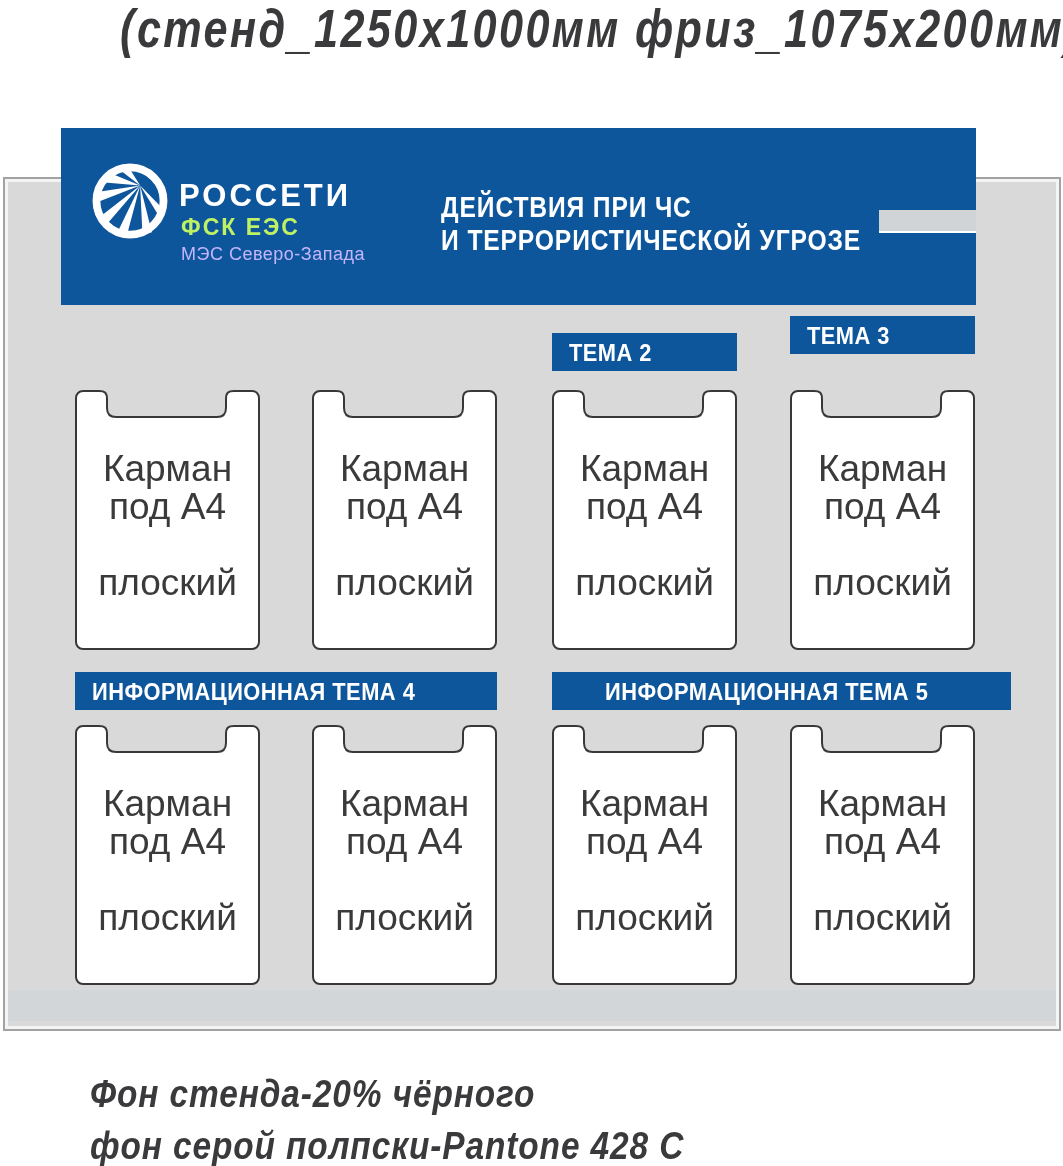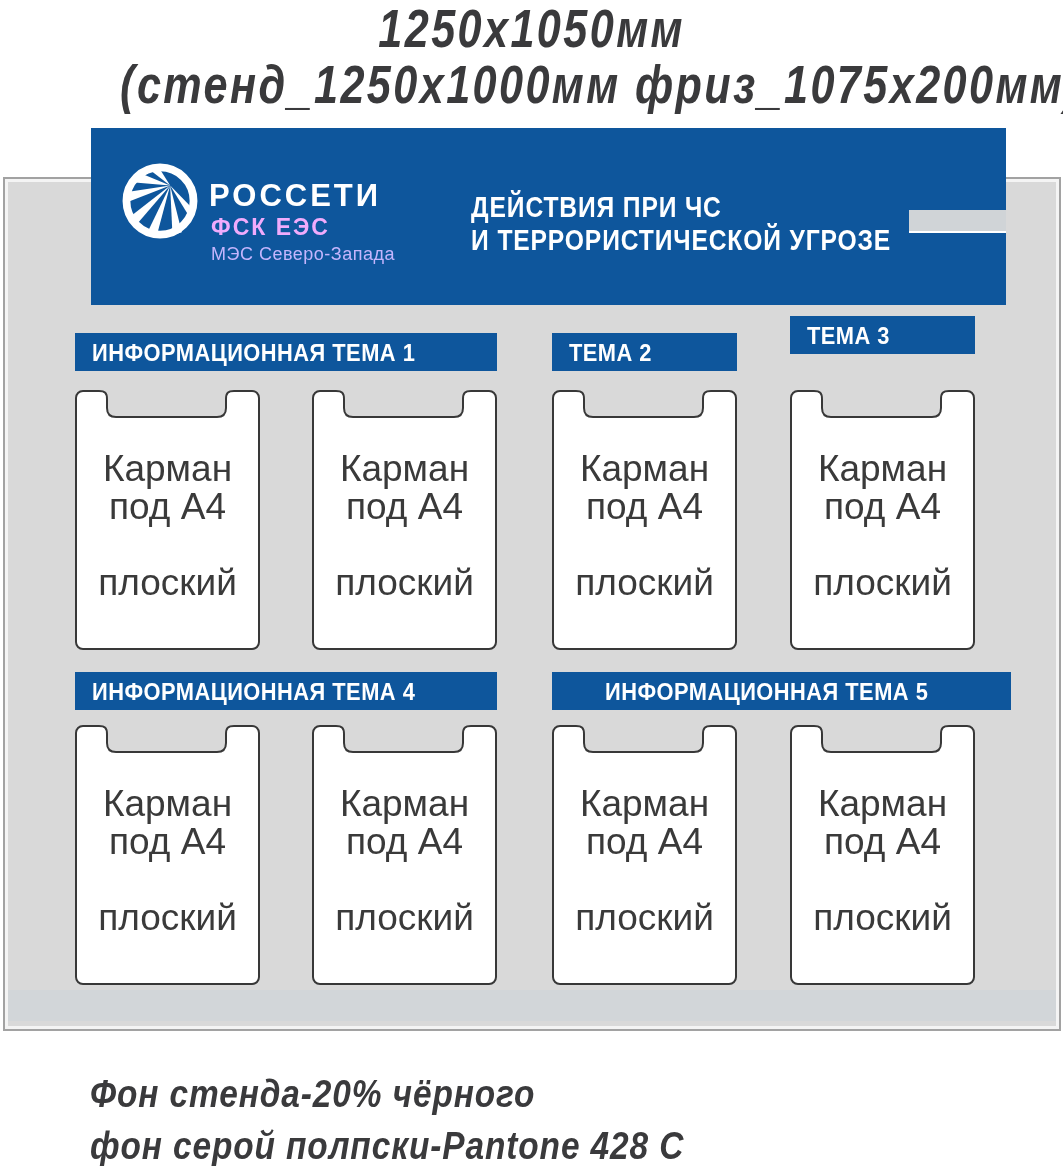--- a/index.html
+++ b/index.html
@@ -11,26 +11,26 @@
   .title-line{width:100%;text-align:center;font-weight:bold;font-style:italic;
               font-size:54px;line-height:56px;letter-spacing:3px;color:#3a3a3c;white-space:nowrap;}
   .title-line>span{display:inline-block;transform:scaleX(0.8);transform-origin:center top;}
 
   
   .stand{position:absolute;left:3px;top:177px;width:1058px;height:854px;background:#d9d9d9;
          box-shadow:inset 0 0 0 2px #a2a2a2, inset 0 0 0 5px #f4f4f4;}
   .stand-strip{position:absolute;left:5px;top:813px;width:1048px;height:31px;background:#d2d6d9;}
 
   
-  .frieze{position:absolute;left:91px;top:128px;width:915px;height:177px;background:#0e569c;}
+  .frieze{position:absolute;left:61px;top:128px;width:915px;height:177px;background:#0e569c;}
   .logo{position:absolute;left:30px;top:34px;width:78px;height:78px;}
   .brand-name{position:absolute;left:118px;top:50px;font-weight:bold;font-size:31px;
               letter-spacing:3px;color:#fff;white-space:nowrap;}
   .brand-division{position:absolute;left:120px;top:86px;font-weight:bold;font-size:23px;
-              letter-spacing:2px;color:#f0abfc;white-space:nowrap;}
+              letter-spacing:2px;color:#bef264;white-space:nowrap;}
   .brand-region{position:absolute;left:120px;top:116px;font-weight:normal;font-size:18px;
               letter-spacing:0.5px;color:#c4b5fd;white-space:nowrap;}
   .frieze-heading{position:absolute;right:115px;top:63px;}
   .frieze-heading .inner{transform:scaleX(0.85);transform-origin:right top;
               font-weight:bold;font-size:29px;line-height:33px;letter-spacing:1px;
               color:#fff;white-space:nowrap;}
   .frieze-bar{position:absolute;left:818px;top:82px;width:97px;height:21px;background:#d0d4d7;
               border-bottom:2px solid #ffffff;}
 
   
@@ -57,21 +57,20 @@
   .note-line{font-weight:bold;font-style:italic;font-size:38px;line-height:52px;
              letter-spacing:1px;color:#3a3a3c;white-space:nowrap;}
   .note-line>span{display:inline-block;transform:scaleX(0.88);transform-origin:left top;}
 </style>
 </head>
 <body>
 
 <div class="page">
 
   <div class="title-block">
-    <div class="title-line"><span>1250х1050мм</span></div>
     <div class="title-line"><span>(стенд_1250х1000мм фриз_1075х200мм)</span></div>
   </div>
 
   <div class="stand">
     <div class="stand-strip"></div>
   </div>
 
   <div class="frieze">
     <svg class="logo" viewBox="0 0 100 100">
       <circle cx="50" cy="50" r="43" fill="none" stroke="#ffffff" stroke-width="10"></circle>
@@ -90,23 +89,20 @@
     <div class="brand-region">МЭС Северо-Запада</div>
     <div class="frieze-heading">
       <div class="inner">
         <div>ДЕЙСТВИЯ ПРИ ЧС</div>
         <div>И ТЕРРОРИСТИЧЕСКОЙ УГРОЗЕ</div>
       </div>
     </div>
     <div class="frieze-bar"></div>
   </div>
 
-  <div class="bar bar1">
-    <span class="bar-label">ИНФОРМАЦИОННАЯ ТЕМА 1</span>
-  </div>
   <div class="bar bar2">
     <span class="bar-label">ТЕМА 2</span>
   </div>
   <div class="bar bar3">
     <span class="bar-label">ТЕМА 3</span>
   </div>
   <div class="bar bar4">
     <span class="bar-label">ИНФОРМАЦИОННАЯ ТЕМА 4</span>
   </div>
   <div class="bar bar5">

